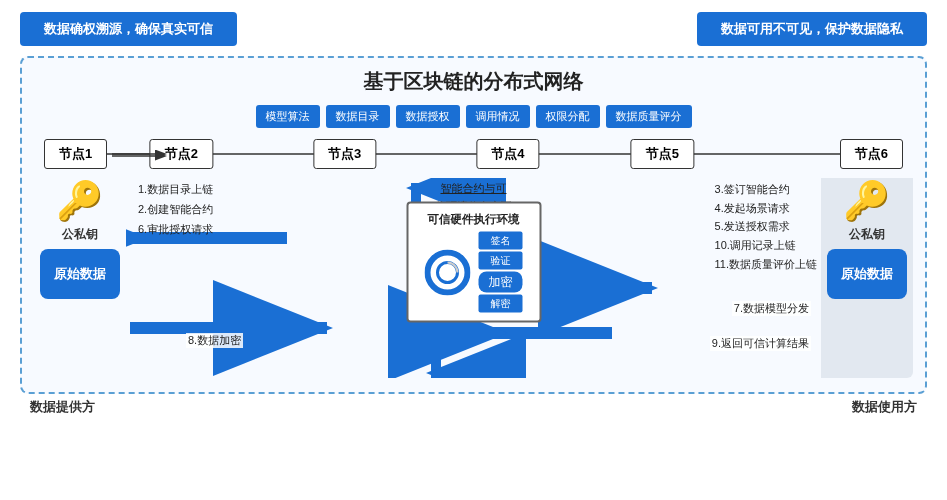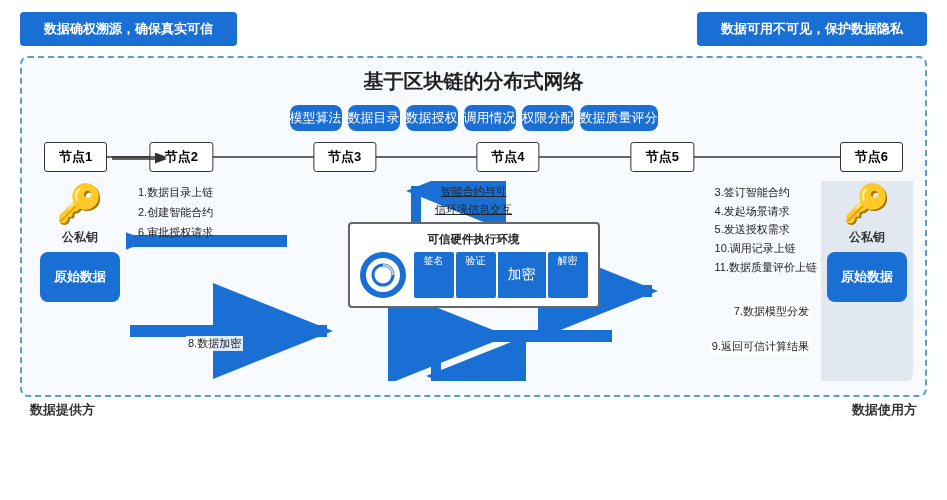--- a/index.html
+++ b/index.html
@@ -51,23 +51,23 @@
       display: flex;
       align-items: center;
       justify-content: center;
       gap: 6px;
       margin-bottom: 8px;
       padding: 0 80px;
     }
     .tag {
       background: #1a6fd4;
       color: #fff;
-      font-size: 13px;
-      padding: 4px 0;
-      border-radius: 8px;
+      font-size: 11px;
+      padding: 4px 10px;
+      border-radius: 3px;
       white-space: nowrap;
     }
     .node-box {
       border: 1.5px solid #333;
       background: #fff;
       padding: 5px 14px;
       font-size: 13px;
       font-weight: bold;
       border-radius: 3px;
       white-space: nowrap;
@@ -219,24 +219,24 @@
         <div style="position:absolute;left:50%;top:42%;transform:translate(-50%,-50%);border:2.5px solid #666;border-radius:4px;background:#fff;padding:8px 10px;display:flex;flex-direction:column;align-items:center;gap:3px;z-index:5;min-width:135px;">
           <div style="font-size:11.5px;font-weight:bold;color:#222;text-align:center;margin-bottom:2px;white-space:nowrap;">可信硬件执行环境</div>
           <div style="display:flex;gap:8px;align-items:center;">
 
             <svg width="46" height="46">
               <circle cx="23" cy="23" r="20" fill="none" stroke="#1a6fd4" stroke-width="6"></circle>
               <circle cx="23" cy="23" r="10" fill="none" stroke="#1a6fd4" stroke-width="3"></circle>
 
               <path d="M23,13 A10,10 0 0,1 33,23" stroke="#ccc" stroke-width="2" fill="none"></path>
             </svg>
-            <div style="display:flex;gap:2px;">
+            <div style="display:flex;flex-direction:column;gap:2px;">
               <div style="background:#1a6fd4;color:#fff;font-size:10px;padding:2px 10px;border-radius:2px;text-align:center;">签名</div>
               <div style="background:#1a6fd4;color:#fff;font-size:10px;padding:2px 10px;border-radius:2px;text-align:center;">验证</div>
-              <div style="background:#1a6fd4;color:#fff;font-size:14px;padding:14px 10px;border-radius:0;text-align:center;">加密</div>
+              <div style="background:#1a6fd4;color:#fff;font-size:12px;padding:2px 10px;border-radius:8px;text-align:center;">加密</div>
               <div style="background:#1a6fd4;color:#fff;font-size:10px;padding:2px 10px;border-radius:2px;text-align:center;">解密</div>
             </div>
           </div>
         </div>
 
         <div style="position:absolute;left:50%;top:2px;transform:translateX(-50%);font-size:11px;color:#222;text-align:center;line-height:1.6;z-index:4;white-space:nowrap;text-decoration:underline;">
           <div>智能合约与可</div>
           <div>信环境信息交互</div>
         </div>
 

